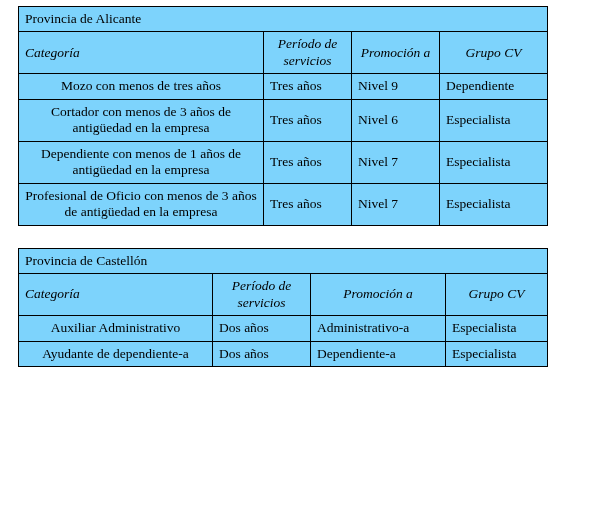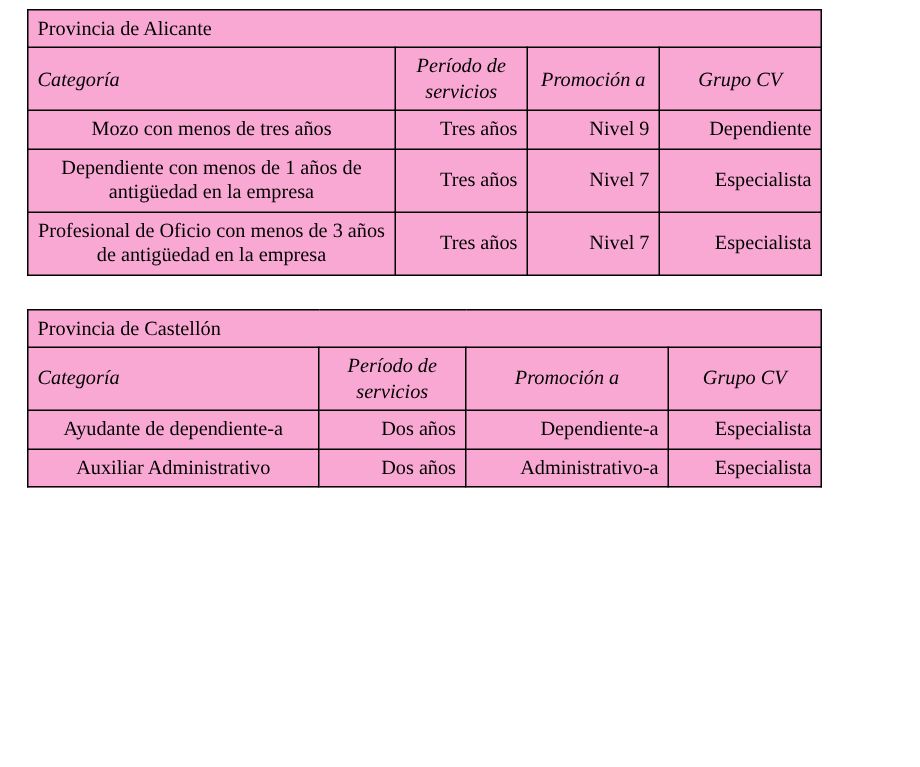--- a/index.html
+++ b/index.html
@@ -15,21 +15,21 @@
     position: relative;
     overflow: hidden;
   }
   .page {
     padding: 6px 0 0 18px;
     box-sizing: border-box;
   }
   table.doc-table {
     border-collapse: collapse;
     table-layout: fixed;
-    background: #f9a8d4;
+    background: #7dd3fc;
   }
   table.doc-table td {
     border: 1px solid #000000;
     padding: 4px 6px;
     font-size: 13.5px;
     line-height: 1.22;
     vertical-align: middle;
   }
   .title-cell {
     text-align: left;
@@ -38,21 +38,21 @@
   }
   .hdr {
     font-style: italic;
     text-align: center;
     padding: 6px 4px;
   }
   .cat-cell {
     text-align: center;
   }
   .ctr {
-    text-align: right;
+    text-align: left;
   }
   .tbl1 { width: 529px; margin-bottom: 0; }
   .tbl2 { width: 529px; }
   .spacer { height: 22px; }
 </style>
 </head>
 <body>
 
 <div class="page">
 
@@ -71,20 +71,26 @@
         <td class="hdr" style="text-align:left">Categoría</td>
         <td class="hdr">Período de servicios</td>
         <td class="hdr">Promoción a</td>
         <td class="hdr">Grupo CV</td>
       </tr>
       <tr>
         <td class="cat-cell">Mozo con menos de tres años</td>
         <td class="ctr">Tres años</td>
         <td class="ctr">Nivel 9</td>
         <td class="ctr">Dependiente</td>
+      </tr>
+      <tr>
+        <td class="cat-cell">Cortador con menos de 3 años de antigüedad en la empresa</td>
+        <td class="ctr">Tres años</td>
+        <td class="ctr">Nivel 6</td>
+        <td class="ctr">Especialista</td>
       </tr>
       <tr>
         <td class="cat-cell">Dependiente con menos de 1 años de antigüedad en la empresa</td>
         <td class="ctr">Tres años</td>
         <td class="ctr">Nivel 7</td>
         <td class="ctr">Especialista</td>
       </tr>
       <tr>
         <td class="cat-cell">Profesional de Oficio con menos de 3 años de antigüedad en la empresa</td>
         <td class="ctr">Tres años</td>
@@ -107,27 +113,27 @@
       <tr>
         <td class="title-cell" colspan="4">Provincia de Castellón</td>
       </tr>
       <tr>
         <td class="hdr" style="text-align:left">Categoría</td>
         <td class="hdr">Período de servicios</td>
         <td class="hdr">Promoción a</td>
         <td class="hdr">Grupo CV</td>
       </tr>
       <tr>
+        <td class="cat-cell">Auxiliar Administrativo</td>
+        <td class="ctr">Dos años</td>
+        <td class="ctr">Administrativo-a</td>
+        <td class="ctr">Especialista</td>
+      </tr>
+      <tr>
         <td class="cat-cell">Ayudante de dependiente-a</td>
         <td class="ctr">Dos años</td>
         <td class="ctr">Dependiente-a</td>
-        <td class="ctr">Especialista</td>
-      </tr>
-      <tr>
-        <td class="cat-cell">Auxiliar Administrativo</td>
-        <td class="ctr">Dos años</td>
-        <td class="ctr">Administrativo-a</td>
         <td class="ctr">Especialista</td>
       </tr>
     </tbody>
   </table>
 
 </div>
 
 </body></html>

